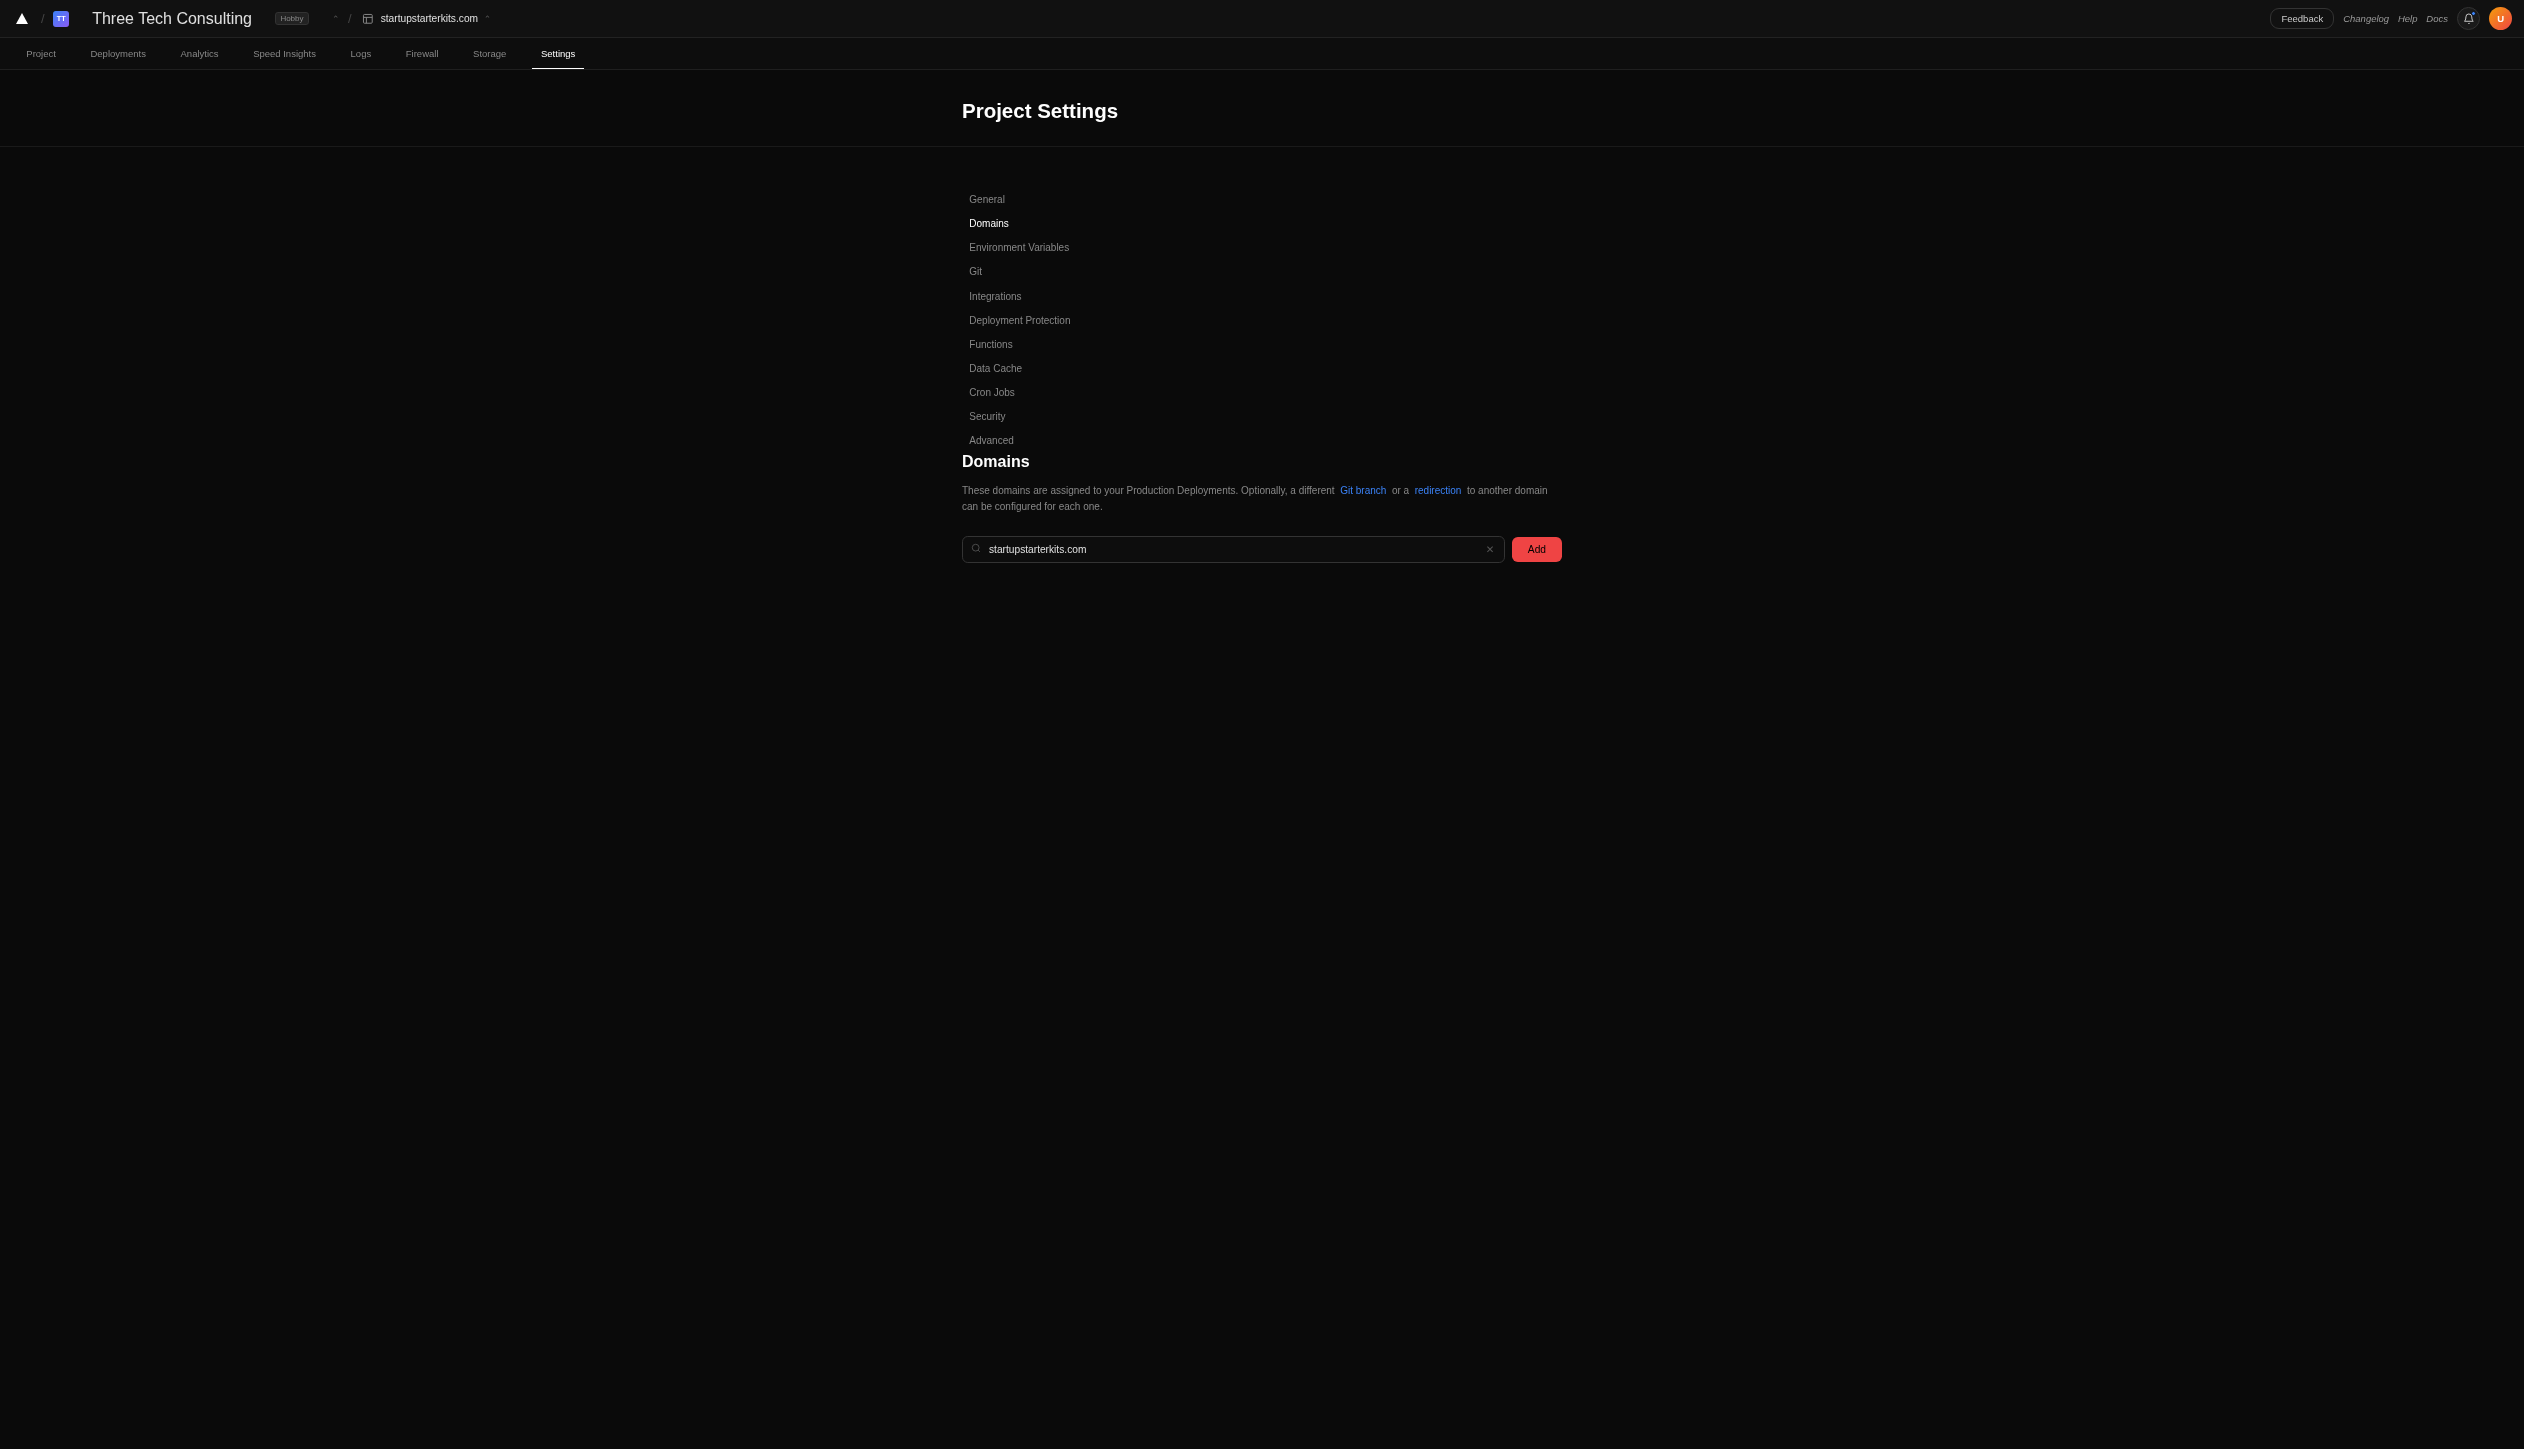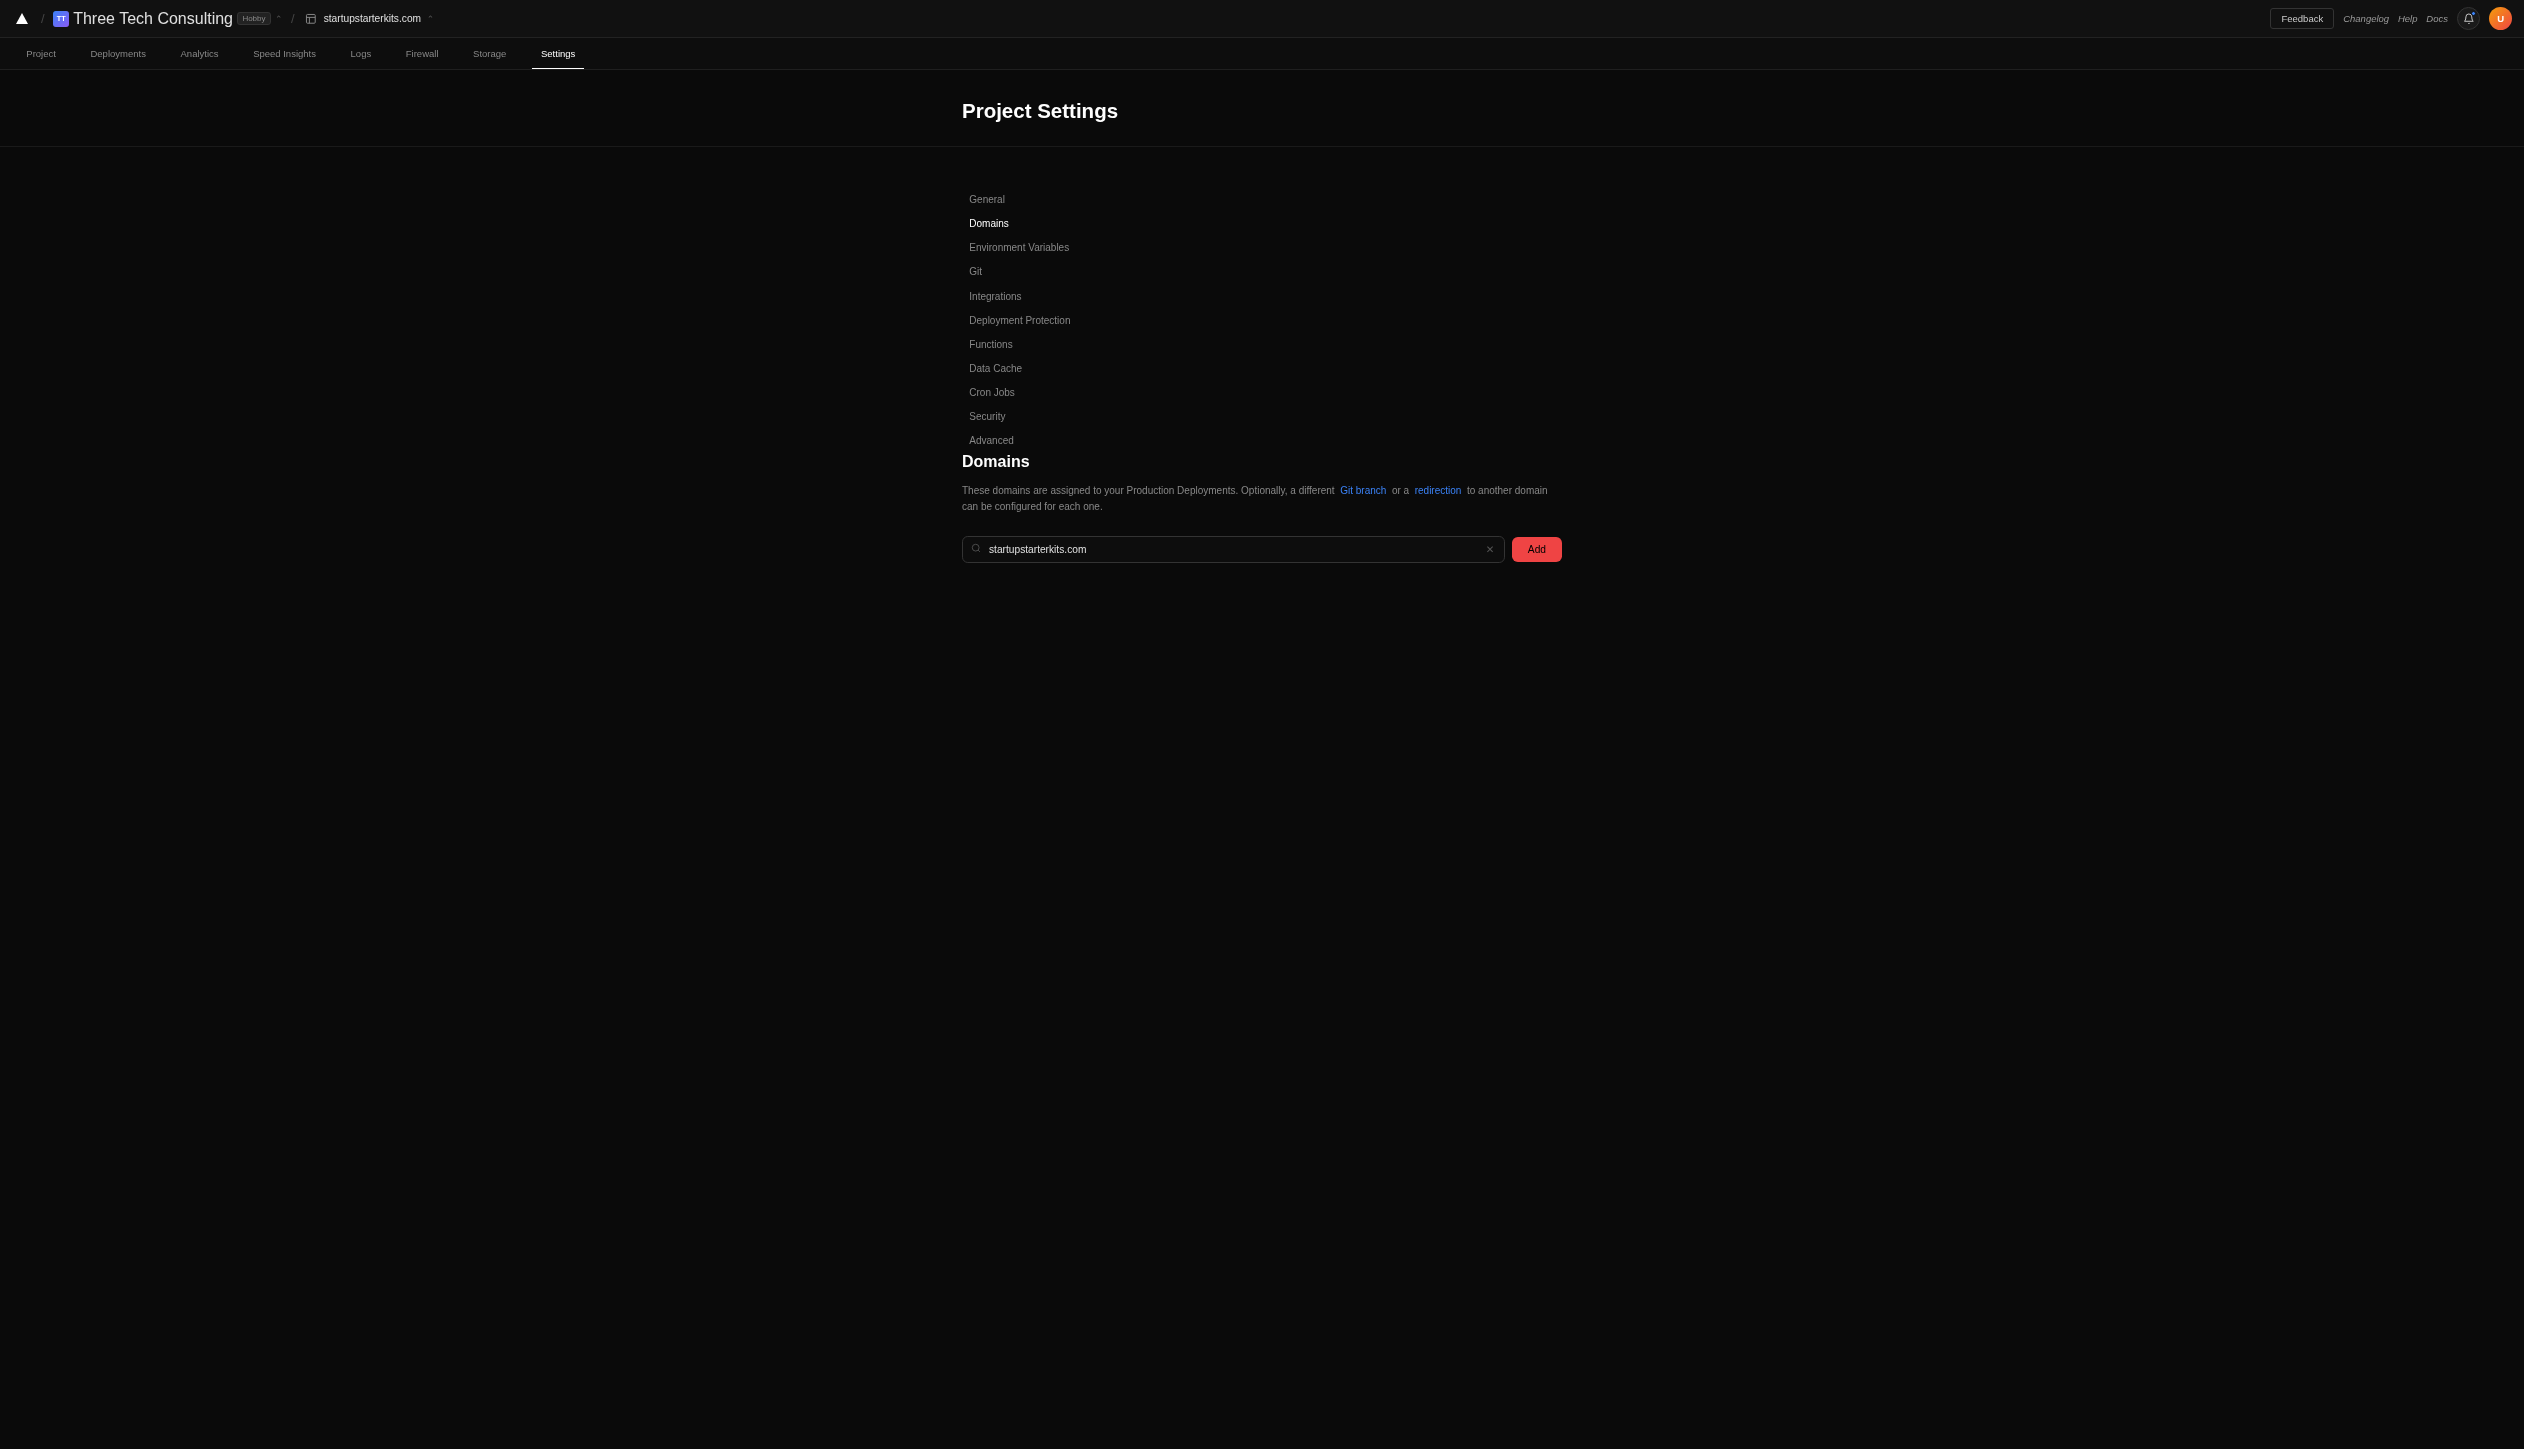--- a/index.html
+++ b/index.html
@@ -35,21 +35,21 @@
     .topbar-sep {
       color: #444;
       font-size: 13px;
       margin: 0 2.9px;
       font-weight: 200;
     }
 
     .topbar-org {
       display: flex;
       align-items: center;
-      gap: 4px;
+      gap: 23px;
       cursor: pointer;
       justify-content: flex-end;
     }
 
     .org-avatar {
       width: 16px;
       height: 16px;
       border-radius: 2.9px;
       background: linear-gradient(135deg, #3b82f6, #8b5cf6);
       display: flex;
@@ -107,21 +107,21 @@
       align-items: center;
       gap: 8.8px;
       margin-left: auto;
     }
 
     .feedback-btn {
       background: transparent;
       border: 0.7px solid #333;
       color: #ccc;
       padding: 3.7px 10.2px;
-      border-radius: 3px;
+      border-radius: 9px;
       font-size: 9.5px;
       cursor: pointer;
     }
 
     .topbar-link {
       color: #999;
       font-size: 9.5px;
       cursor: pointer;
       background: none;
       border: none;

